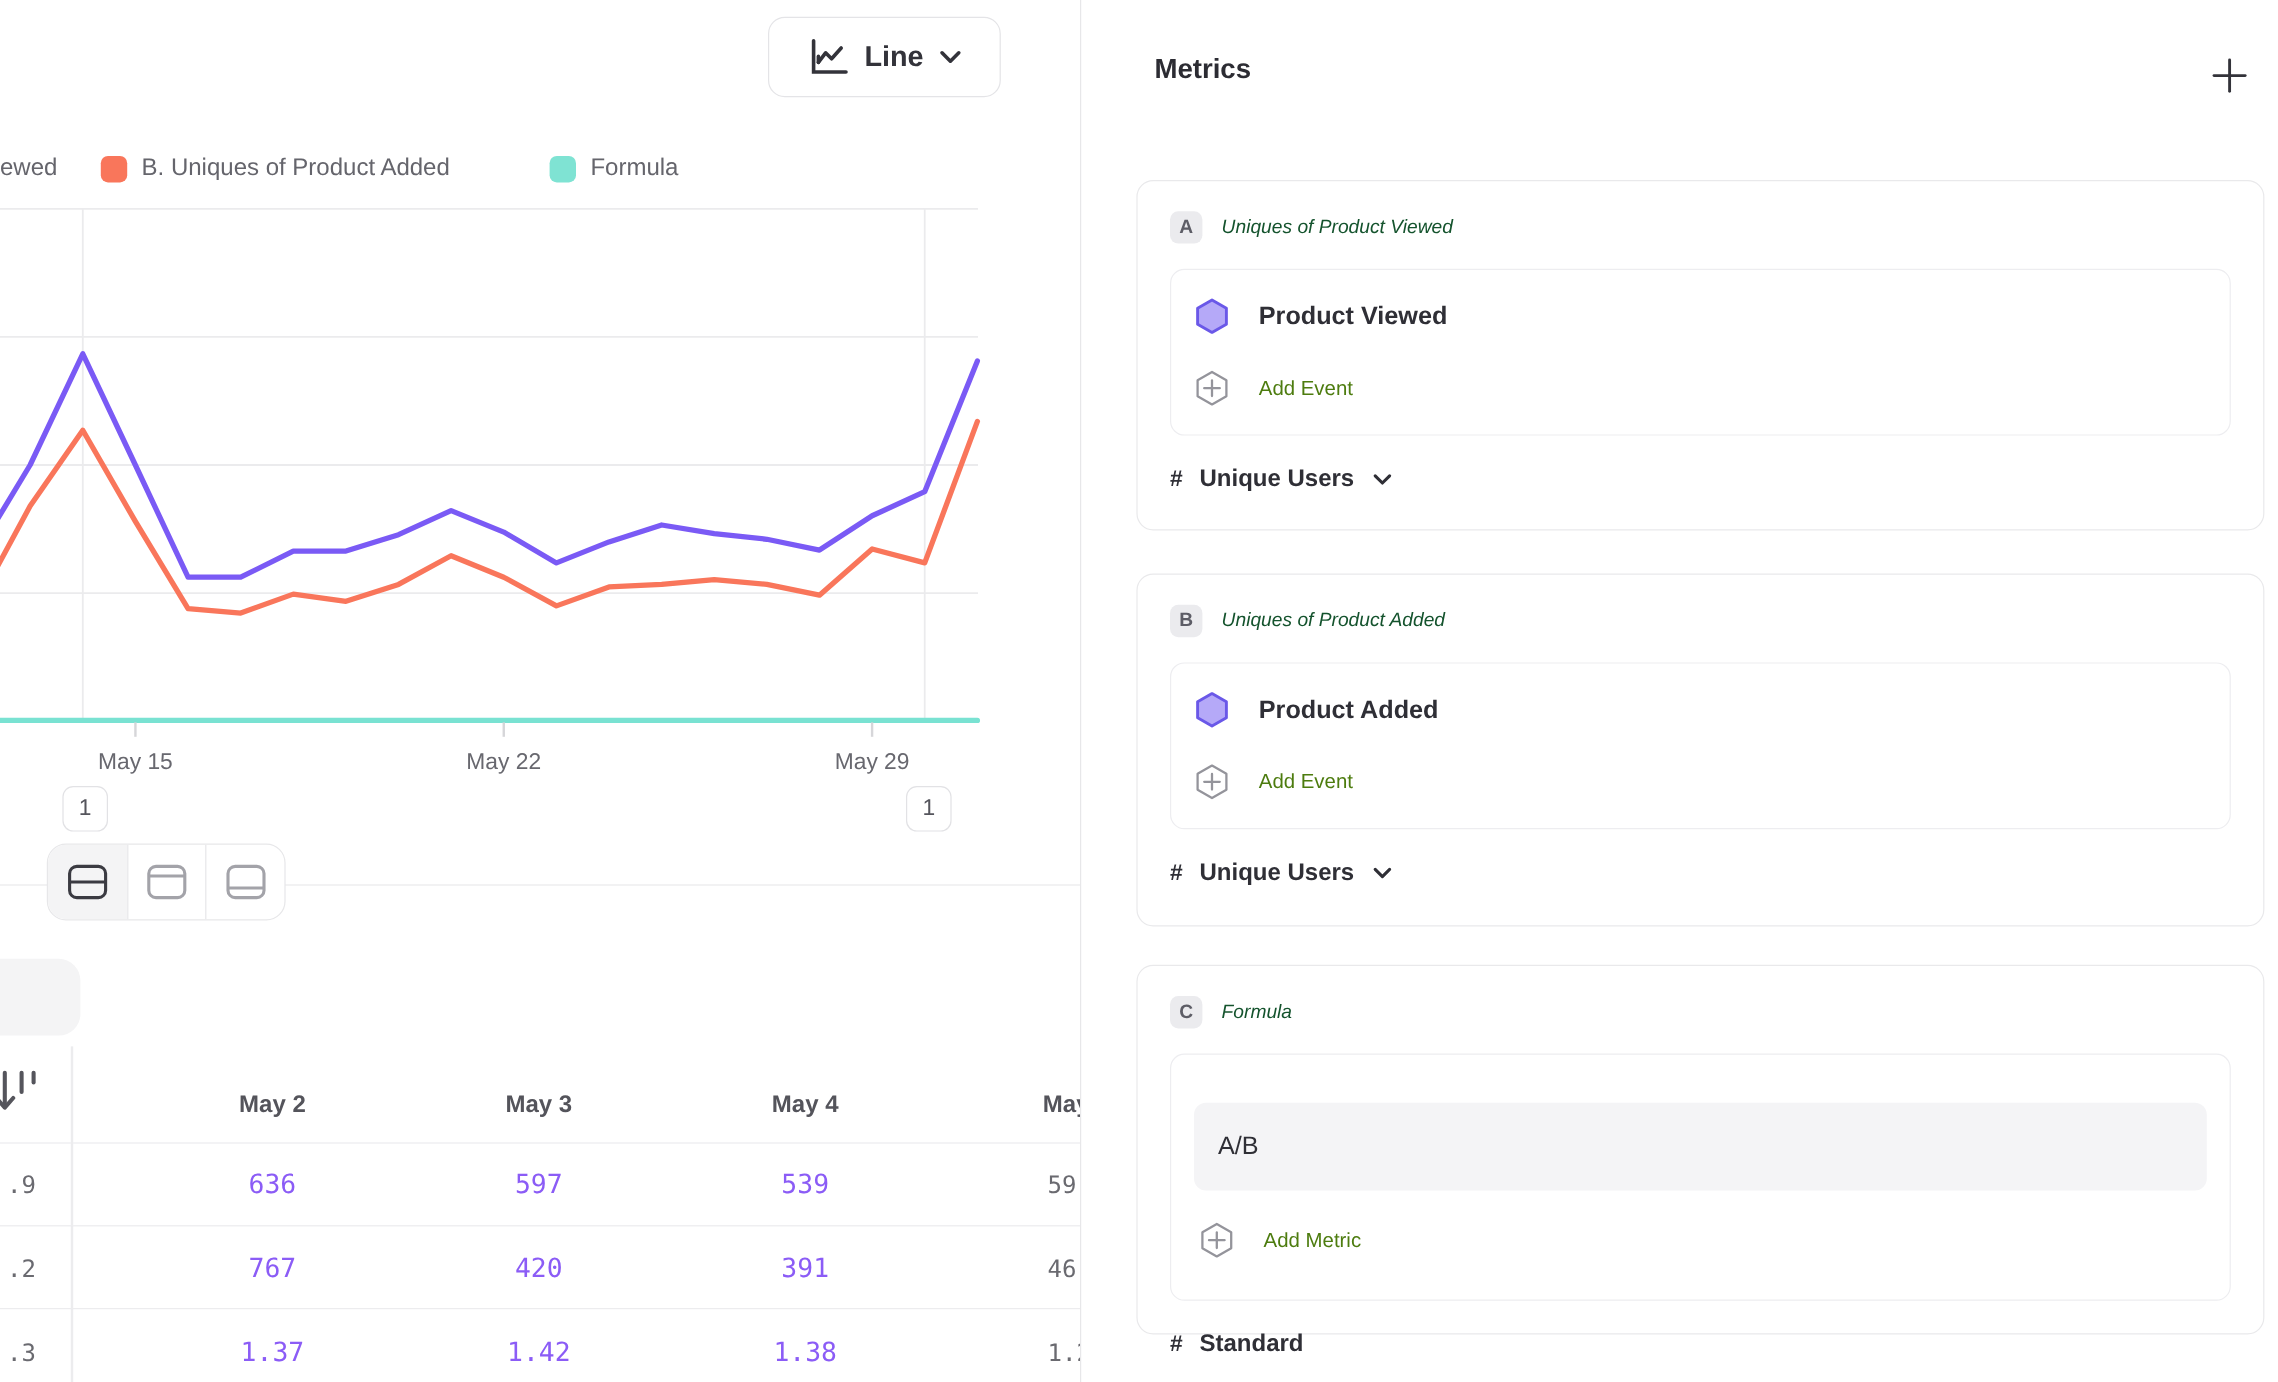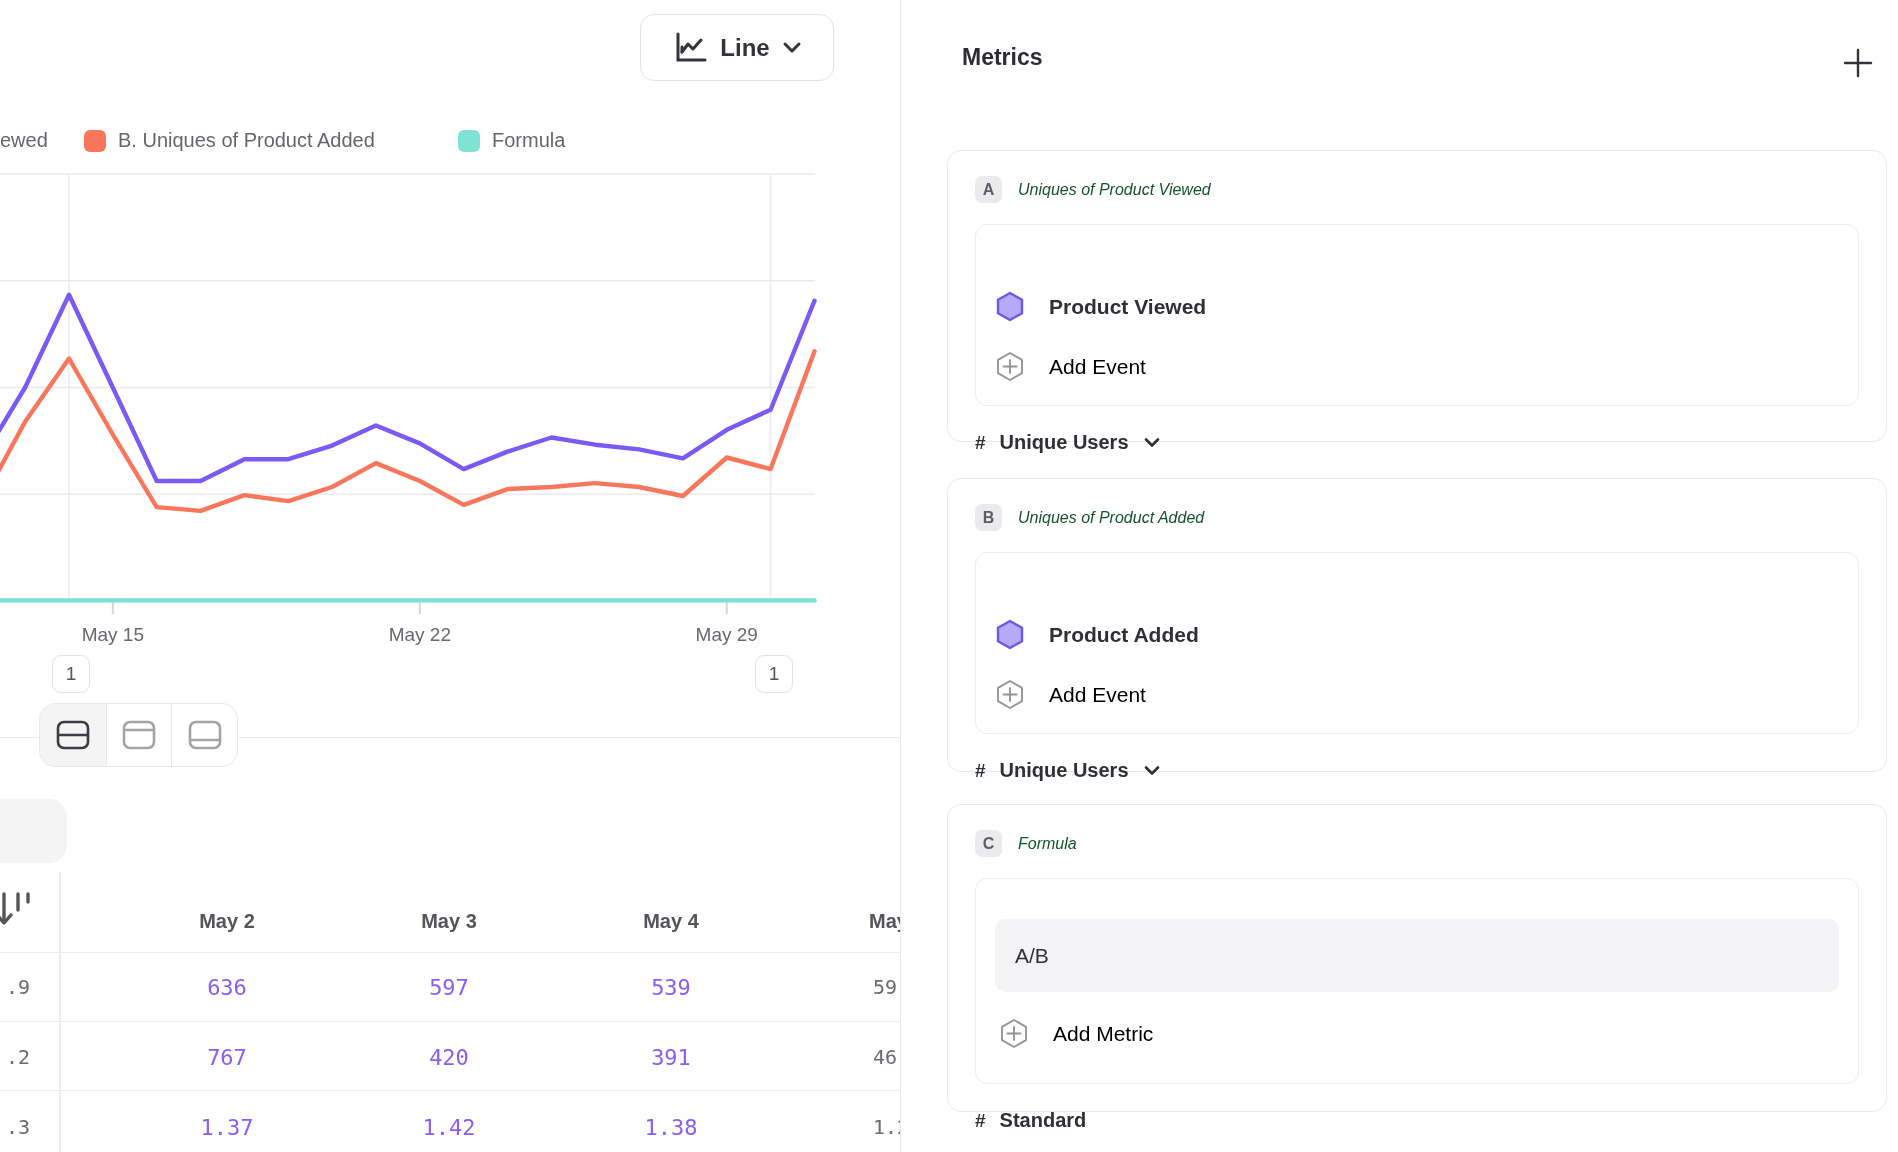--- a/index.html
+++ b/index.html
@@ -58,24 +58,24 @@
   #metrics-add { position:absolute; left:941px; top:47px; width:32px; height:32px; cursor:pointer; }
 
   .metric-card { position:absolute; left:46px; width:940px;
     border:1.5px solid #e9e9eb; border-radius:14px; background:#fff; padding:25px 27px; }
   .card-head { display:flex; align-items:center; gap:16px; }
   .letter-badge { width:27px; height:27px; border-radius:7px; background:#ebebee;
     display:flex; align-items:center; justify-content:center;
     font-size:16px; font-weight:700; color:#5d5d66; }
   .card-title { font-size:16px; color:#14532d;font-style:italic; }
   .inner-box { margin-top:21px; border:1.5px solid #ededf0; border-radius:12px; padding:23px 20px; }
-  .event-row { display:flex; align-items:center; gap:25px; cursor:pointer;margin-top:43px; }
+  .event-row { display:flex; align-items:center; gap:25px; cursor:pointer; }
   .event-name { font-size:21px; font-weight:700; color:#2f2f36; }
   .add-row { margin-top:29px; display:flex; align-items:center; gap:25px; cursor:pointer; }
-  .add-label { font-size:21px; color:#000000; }
+  .add-label { font-size:17px; color:#4d7c0f; }
   .measure-row { margin-top:25px; display:flex; align-items:center; gap:14px; cursor:pointer; }
   .hash { font-size:19px; font-weight:700; color:#2f2f36; }
   .measure-label { font-size:20px; font-weight:700; color:#2f2f36; }
   .formula-input { margin-top:21px; height:73px; background:#f4f4f6; border-radius:10px;
     display:flex; align-items:center; padding-left:20px; cursor:text; }
   .formula-text { font-size:21px; color:#2f2f36; }
 
   svg { display:block; }
 </style>
 </head>

